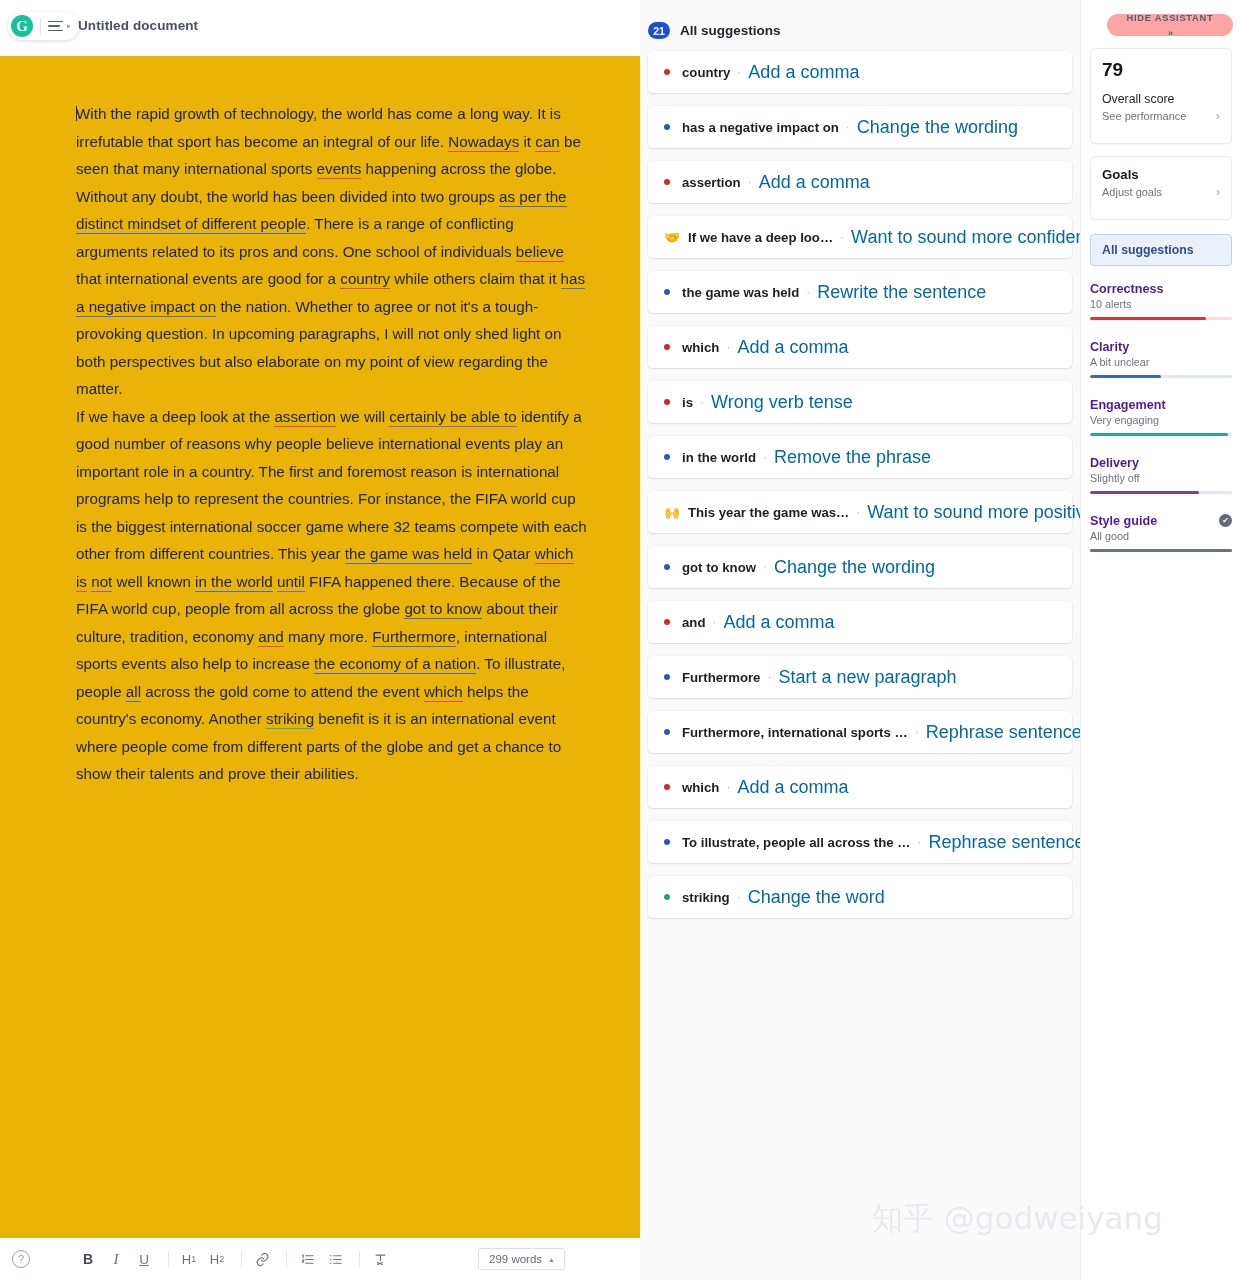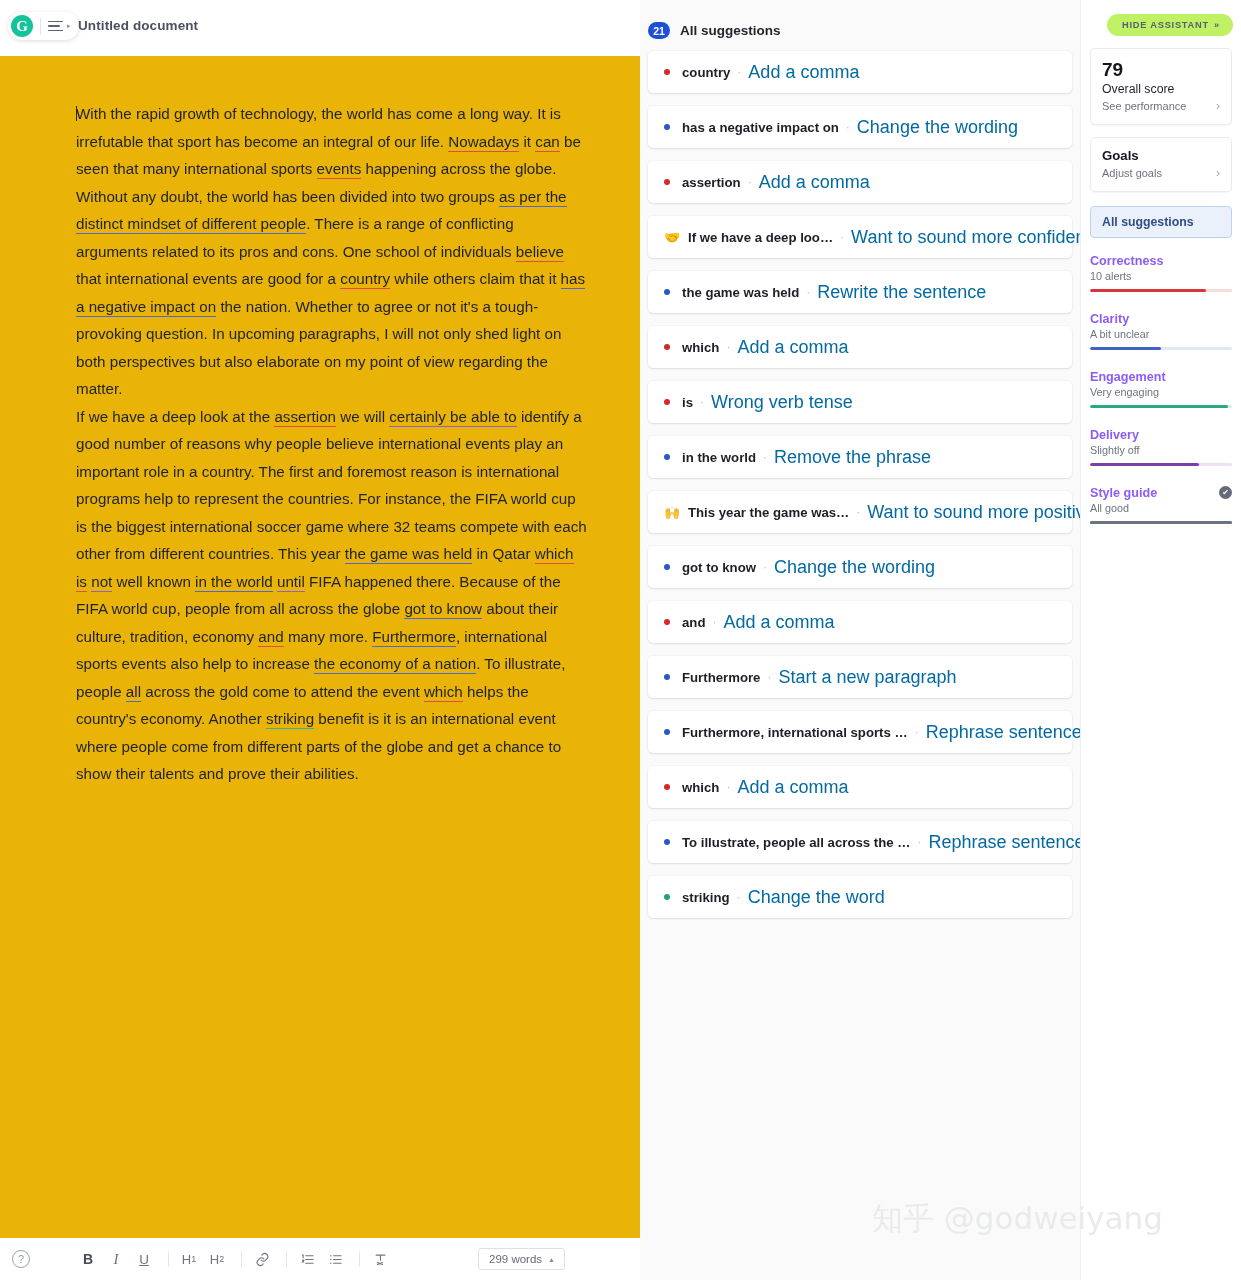--- a/index.html
+++ b/index.html
@@ -118,48 +118,48 @@
   .card-mid { color: #b9bdc6; font-size: 12px; margin: 0 7px; }
   .card-action { font-size: 18px; color: #0369a1; white-space: nowrap; }
 
   
   .assistant {
     position: absolute; right: 0; top: 0; width: 161px; bottom: 0;
     background: #fff; border-left: 1px solid #eceef1;
   }
   .hide-btn {
     margin: 14px 8px 0 auto; width: 126px; height: 22px;
-    background: #bef264; border-radius: 11px;
+    background: #fca5a5; border-radius: 11px;
     display: flex; align-items: center; justify-content: center; gap: 5px;
-    font-size: 9.3px; font-weight: 700; letter-spacing: .75px; color: #5a616e;
+    font-size: 9.3px; font-weight: 700; letter-spacing: .75px; color: #5a616e; flex-direction: column;
   }
   .hide-btn .chev { font-size: 9px; letter-spacing: -1px; }
   .panel-card {
     margin: 12px 9px 0 9px; background: #fff; border: 1px solid #e9ebef;
-    border-radius: 5px; padding: 10px 11px 11px 11px;
+    border-radius: 5px; padding: 10px 11px 20px 11px;
     box-shadow: 0 1px 1px rgba(20,25,40,.04);
   }
   .score-num { font-size: 19px; font-weight: 700; color: #14171d; line-height: 1.15; }
-  .score-lbl { font-size: 12.3px; color: #1f232b; margin-top: 1px; }
+  .score-lbl { font-size: 12.3px; color: #1f232b; margin-top: 11px; }
   .row-link {
     display: flex; align-items: center; justify-content: space-between;
     font-size: 11px; color: #6d737e; margin-top: 3px;
   }
   .row-link .arw { color: #a7acb6; font-size: 12px; }
   .goals-title { font-size: 13.2px; font-weight: 700; color: #14171d; }
   .allsugg-btn {
     margin: 14px 9px 0 9px; height: 32px;
     background: #eaf1fb; border: 1px solid #bed2ef; border-radius: 4px;
     display: flex; align-items: center; padding-left: 11px;
     font-size: 12.3px; font-weight: 700; color: #2f4f86;
   }
   .metrics { margin: 16px 9px 0 9px; }
   .metric { margin-bottom: 20px; }
   .metric-top { display: flex; align-items: center; justify-content: space-between; }
-  .metric-name { font-size: 12.6px; font-weight: 700; color: #8b5cf6; }
+  .metric-name { font-size: 12.6px; font-weight: 700; color: #4c1d95; }
   .metric-sub { font-size: 10.8px; color: #6d737e; margin-top: 2px; }
   .bar { height: 3px; border-radius: 2px; margin-top: 7px; position: relative; overflow: hidden; }
   .bar .fill { position: absolute; left: 0; top: 0; bottom: 0; border-radius: 2px; }
   .check {
     width: 13px; height: 13px; border-radius: 50%; background: #646a76; color: #fff;
     font-size: 8px; display: flex; align-items: center; justify-content: center;
   }
   .bottom-links { position: absolute; left: 0; right: 0; bottom: 8px; padding: 0 10px; }
   .blink { display: flex; align-items: center; gap: 9px; margin-bottom: 14px; }
   .blink-txt { font-size: 11.6px; font-weight: 700; color: #23272f; line-height: 13px; }

